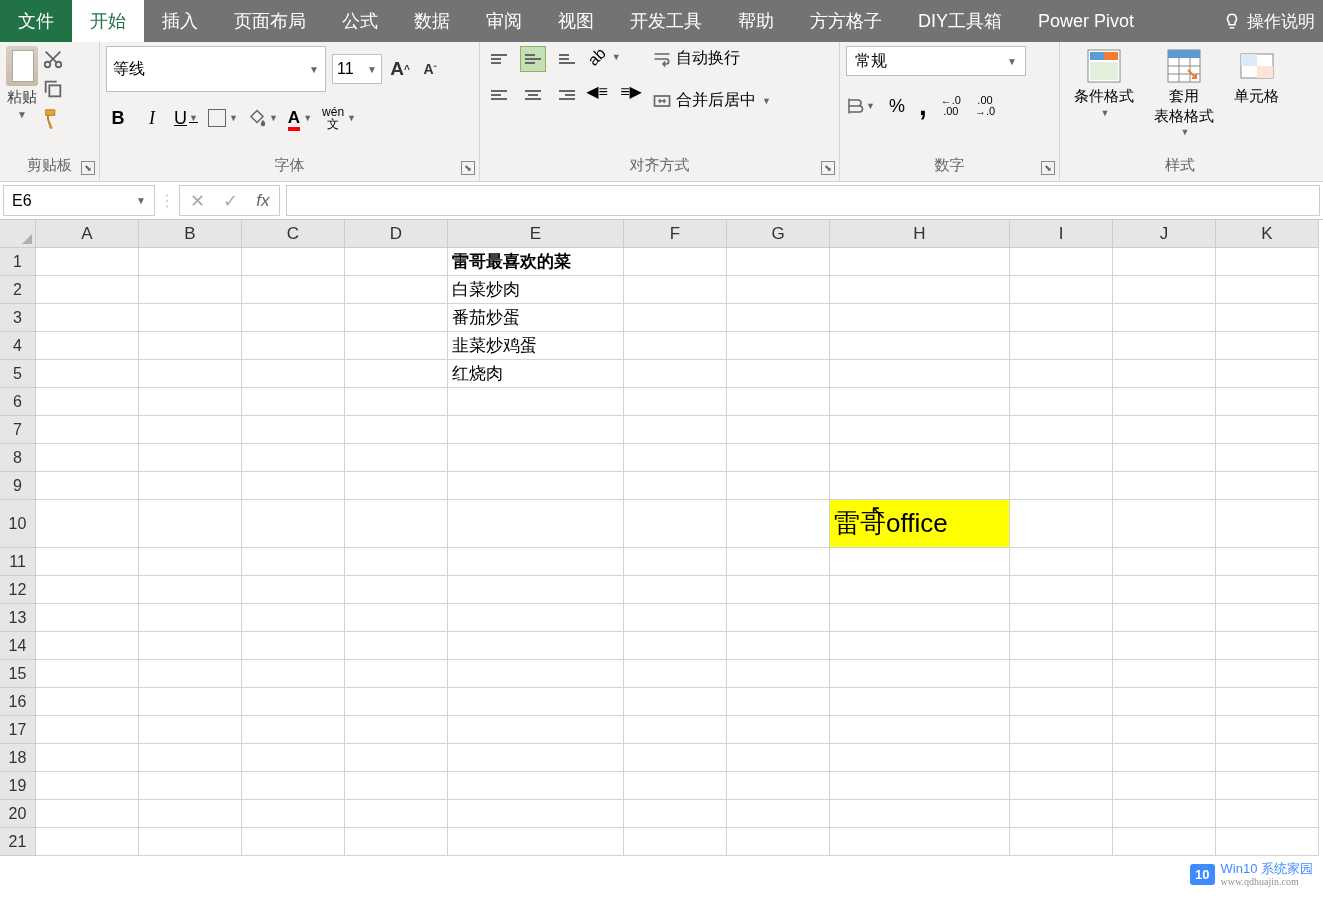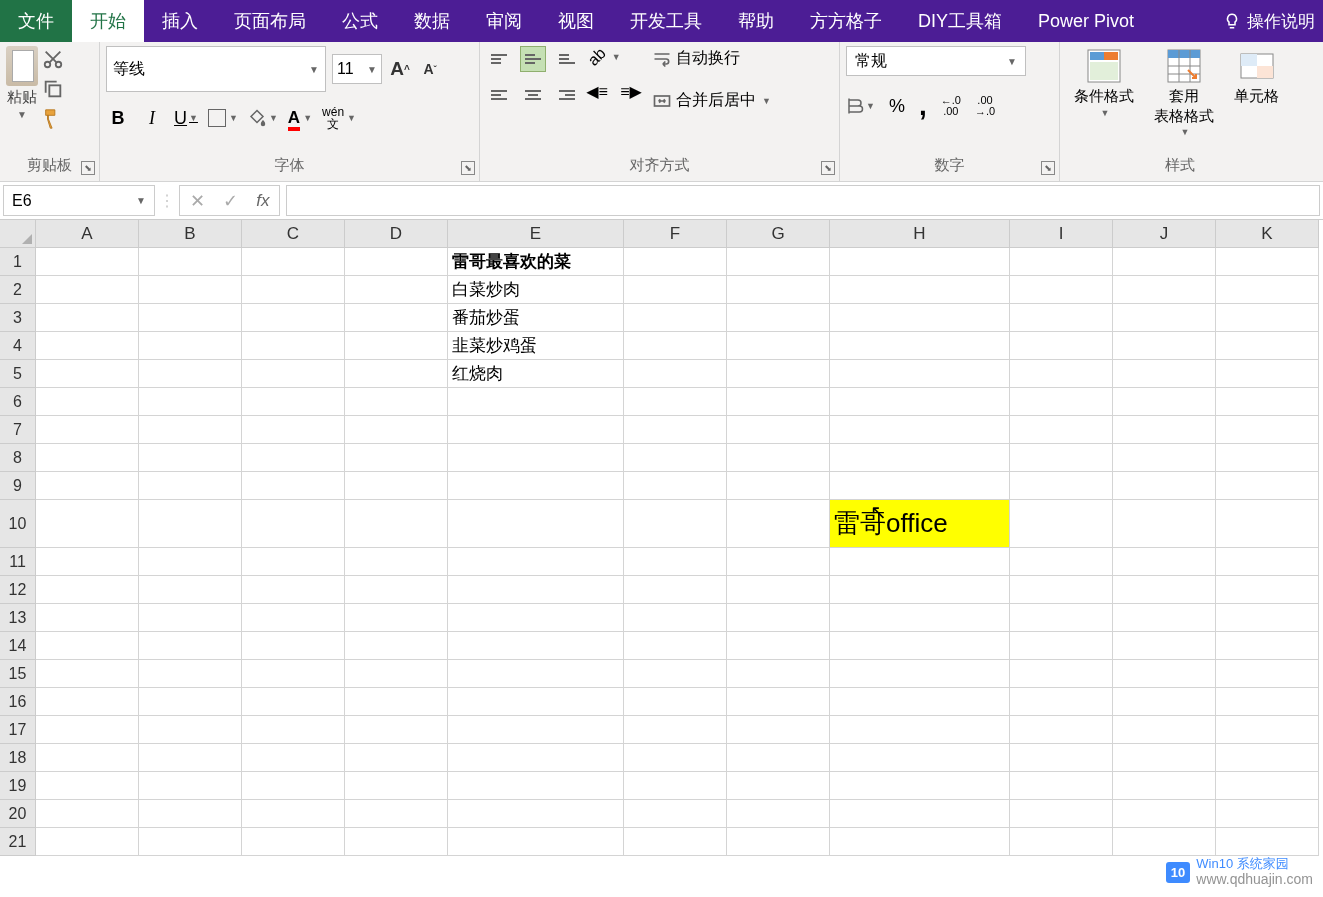--- a/index.html
+++ b/index.html
@@ -1,19 +1,19 @@
 <!DOCTYPE html>
 <html><head>
 <meta charset="utf-8">
 <style>
 * { margin: 0; padding: 0; box-sizing: border-box; font-family: "Microsoft YaHei", Arial, sans-serif; }
 body { background: #fff; width: 1323px; height: 897px; overflow: hidden; position: relative; }
 
 
-.tab-bar { display: flex; background: #4c1d95; height: 42px; align-items: stretch; }
+.tab-bar { display: flex; background: #737373; height: 42px; align-items: stretch; }
 .tab { padding: 0 18px; display: flex; align-items: center; color: #fff; font-size: 18px; cursor: pointer; }
 .tab.file { background: #217346; }
 .tab.active { background: #fff; color: #217346; }
 .tab.help-search { margin-left: auto; display: flex; align-items: center; gap: 6px; color: #fff; font-size: 17px; padding: 0 8px; }
 .bulb-icon { width: 18px; height: 18px; display: inline-block; }
 
 
 .ribbon { display: flex; background: #f3f2f1; border-bottom: 1px solid #d4d4d4; height: 140px; }
 .ribbon-group { display: flex; flex-direction: column; border-right: 1px solid #d4d4d4; padding: 4px 6px 0 6px; position: relative; }
 .group-content { flex: 1; display: flex; align-items: flex-start; gap: 4px; }
@@ -101,21 +101,21 @@
 .cell.bold-text { font-weight: bold; }
 .cell.highlight-h10 { background: #ffff00; font-size: 26px; }
 
 
 .cursor-pointer { position: absolute; left: 870px; top: 280px; font-size: 20px; pointer-events: none; }
 
 
 .watermark { position: absolute; right: 10px; bottom: 10px; display: flex; align-items: center; gap: 6px; opacity: 0.9; }
 .wm-badge { background: #2a7fff; color: #fff; font-size: 13px; padding: 3px 5px; border-radius: 3px; font-weight: bold; }
 .wm-text { display: flex; flex-direction: column; font-size: 13px; color: #2a7fff; line-height: 1.1; }
-.wm-text .sub { font-size: 14px; color: #888; }
+.wm-text .sub { font-size: 10px; color: #888; font-family: Liberation Serif, serif; }
 
 .caret { font-size: 10px; color: #666; }
 </style>
 </head>
 <body>
 
 <div class="tab-bar">
   <div class="tab file">文件</div>
   <div class="tab active">开始</div>
   <div class="tab">插入</div>

